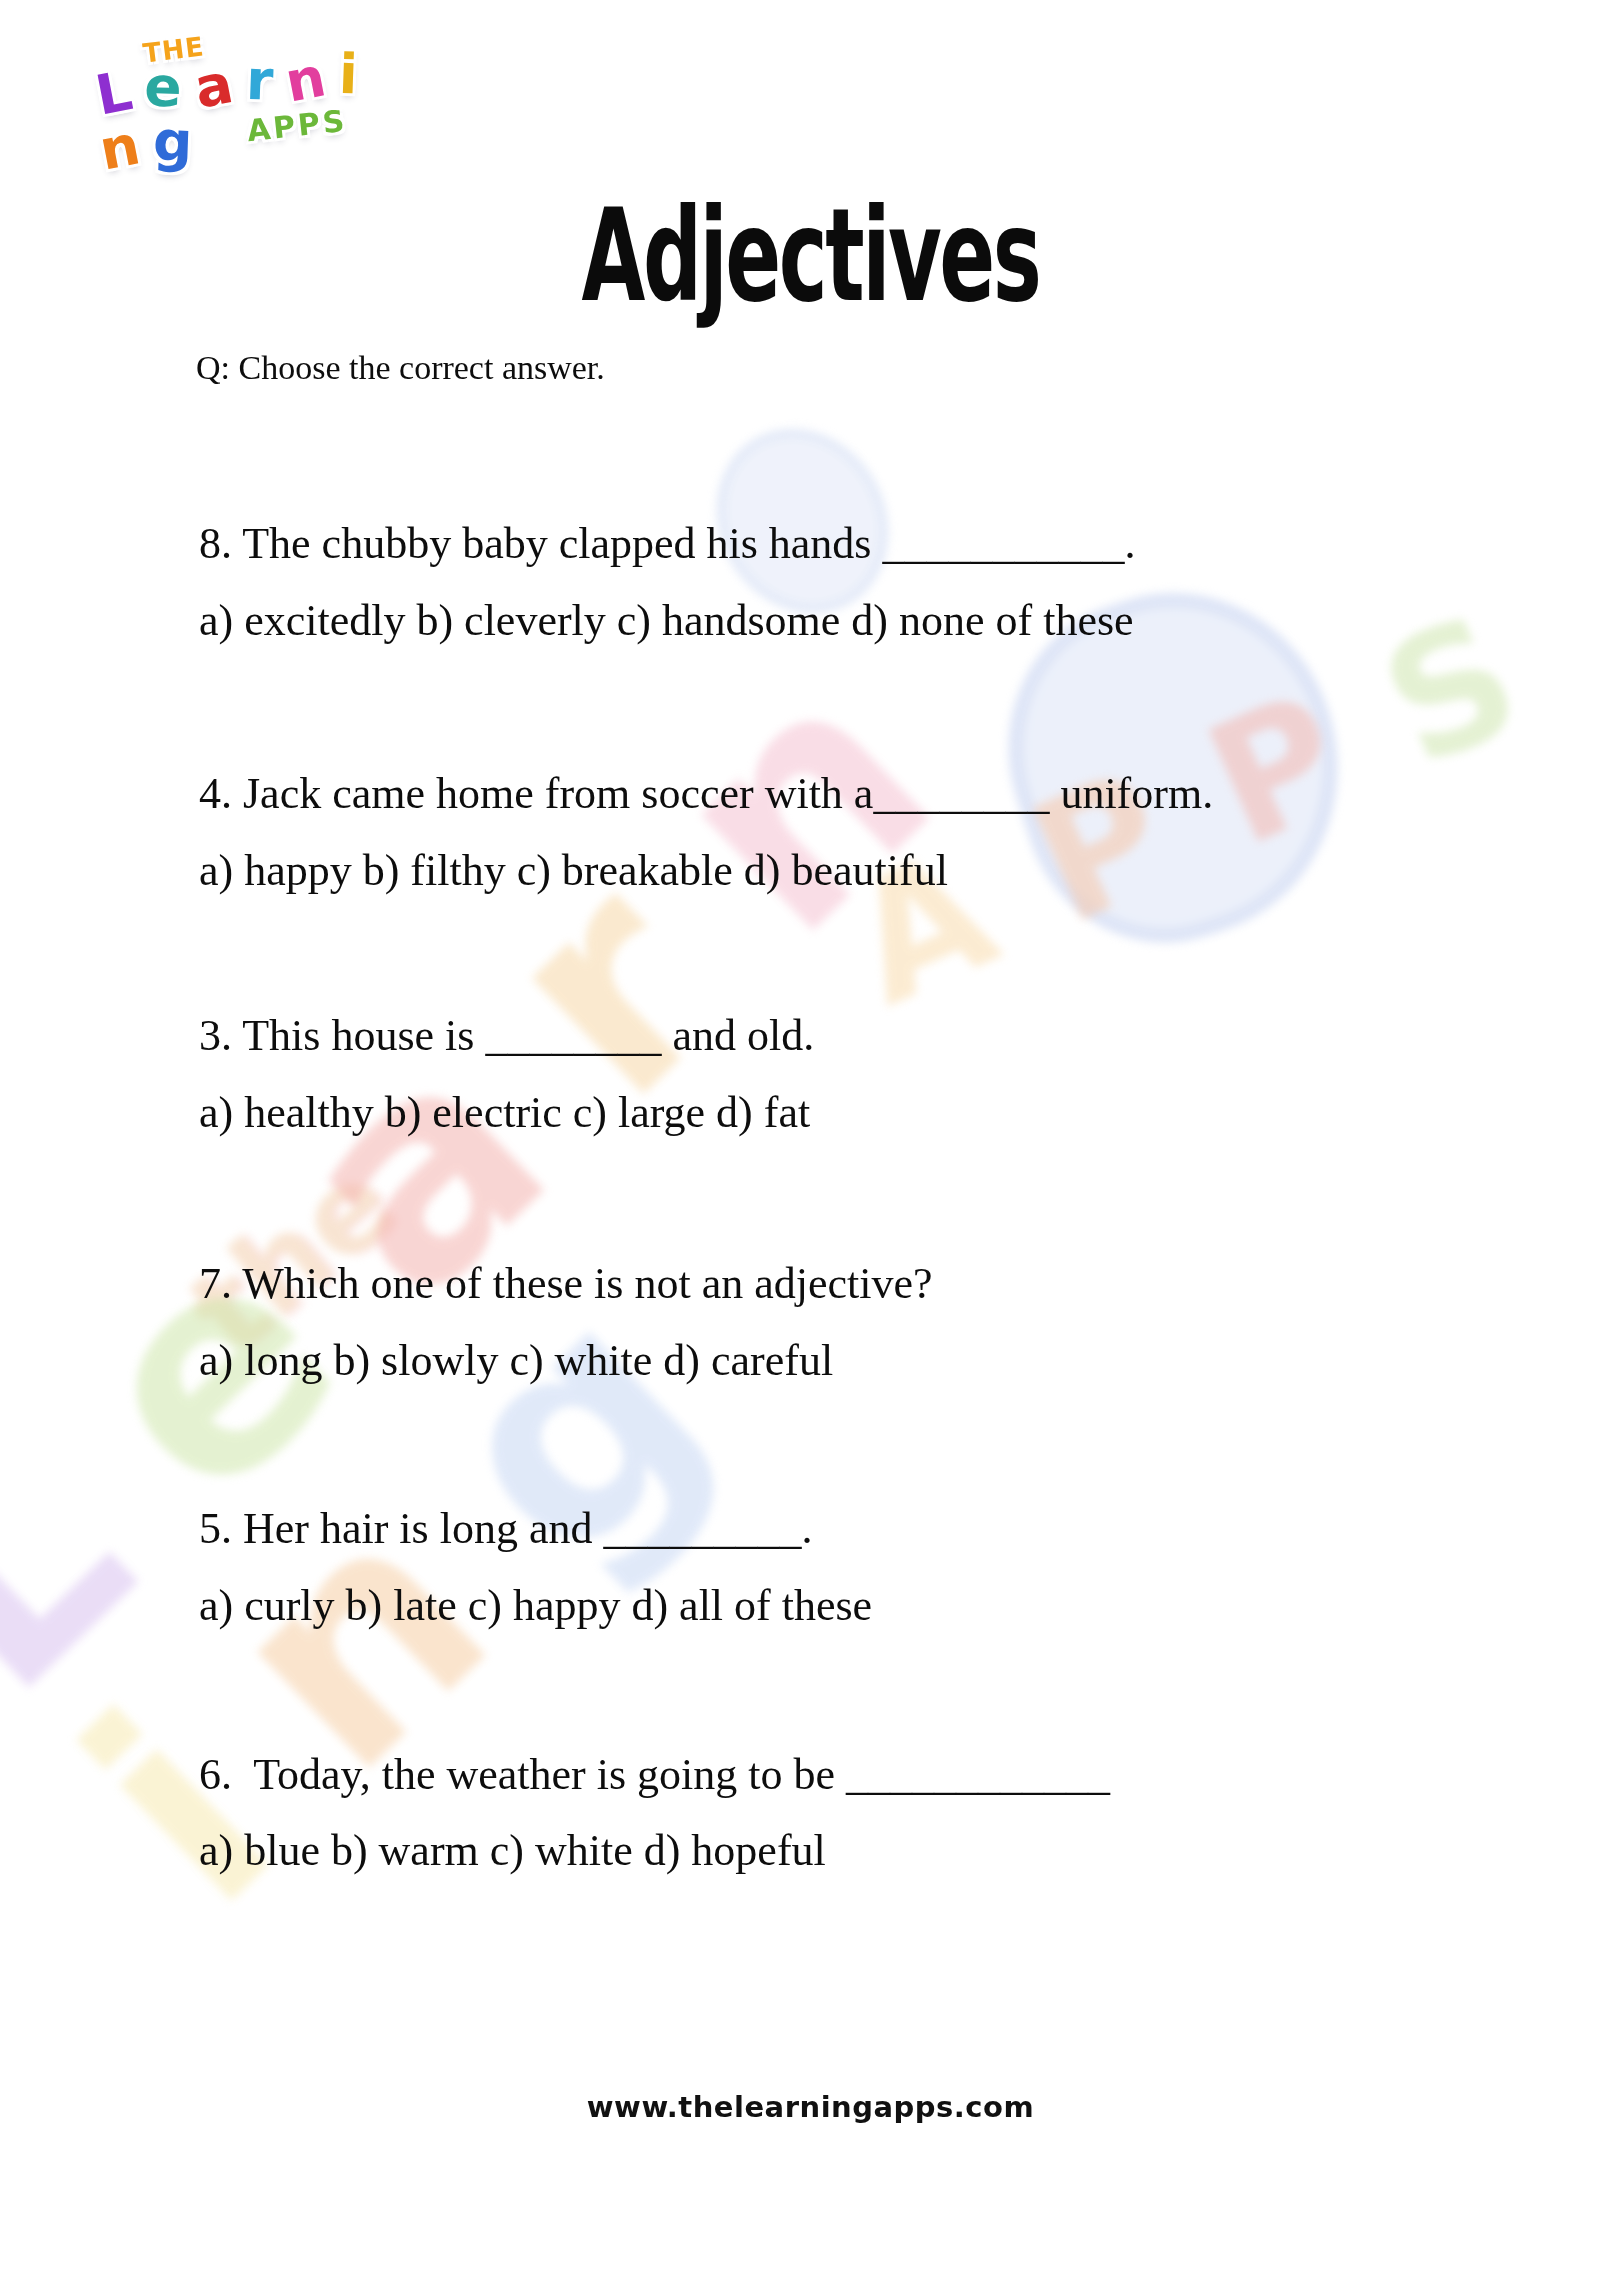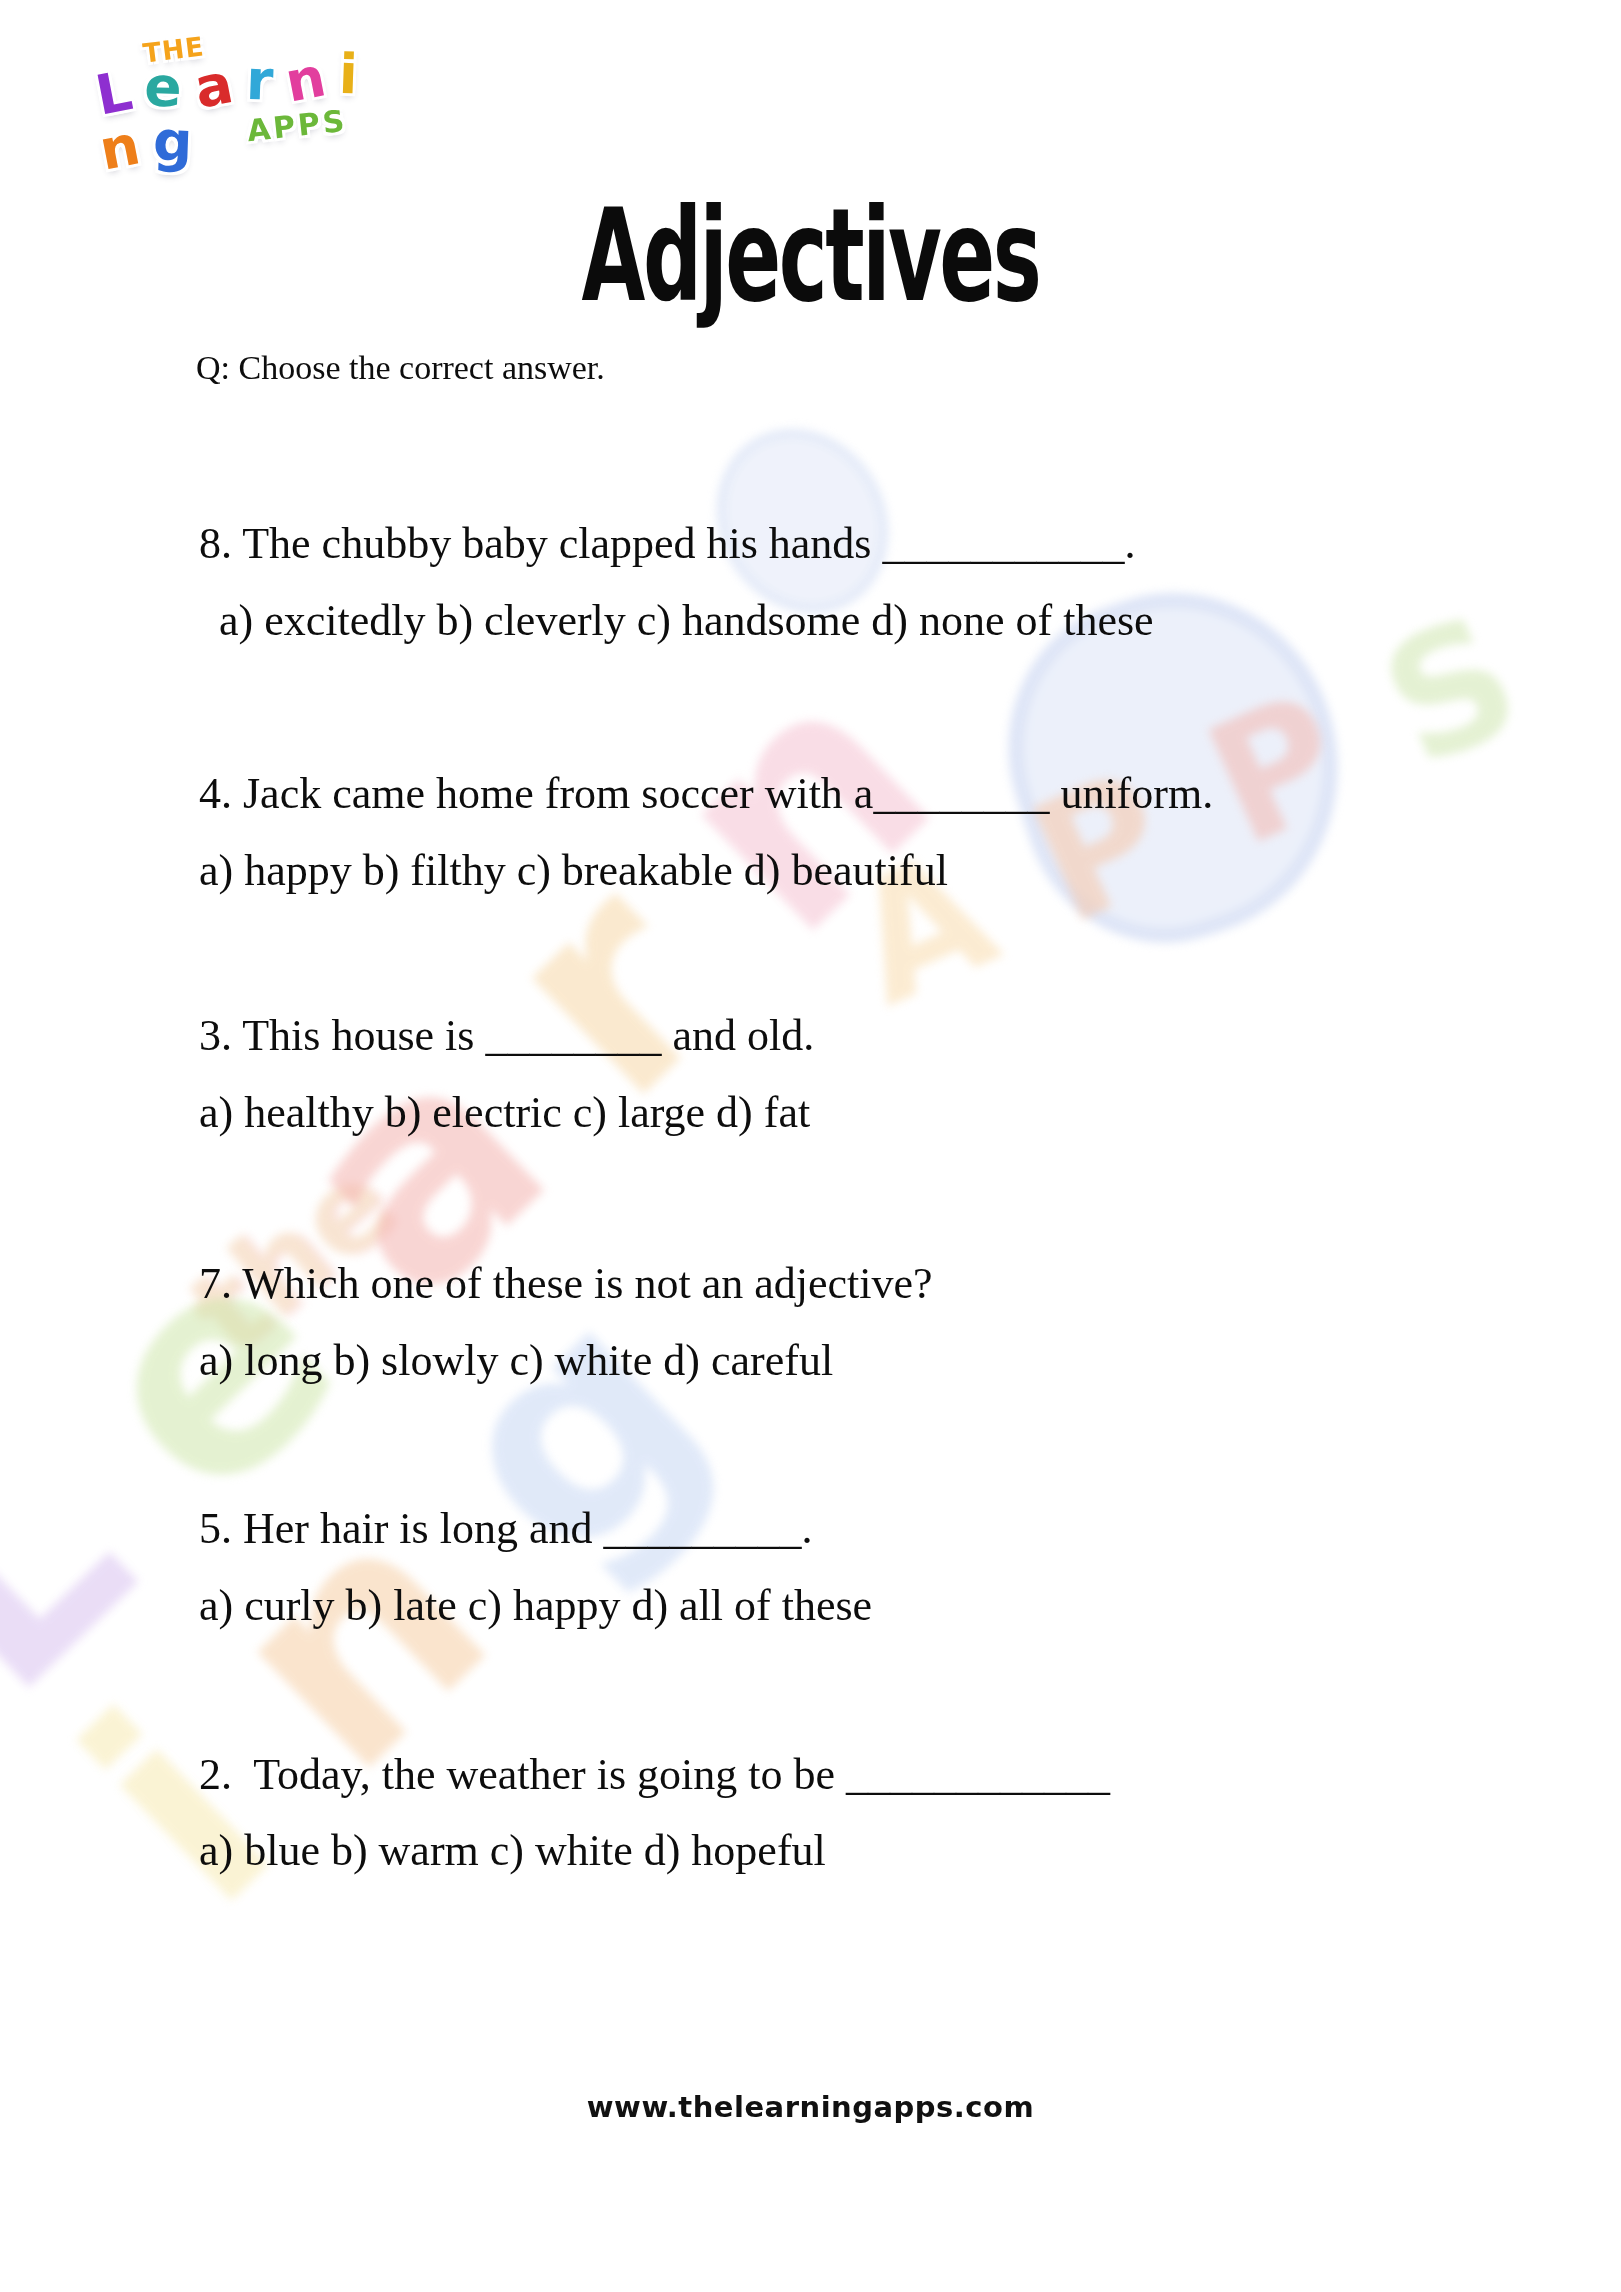--- a/index.html
+++ b/index.html
@@ -49,21 +49,21 @@
   .title{
     position:absolute;left:0;top:180px;width:100%;
     margin:0;text-align:center;
     font-family:"DejaVu Sans",sans-serif;font-weight:bold;
     font-size:129px;letter-spacing:-3.9px;
     transform:scaleX(0.64);
     color:#0b0b0b;
   }
   .prompt{position:absolute;left:196px;top:349px;font-size:34px;white-space:pre;}
   .q{position:absolute;left:199px;font-size:44px;line-height:1;white-space:pre;z-index:2;}
-  .q1l{top:522px;}  .q1o{top:599px;margin-left:20px;}
+  .q1l{top:522px;}  .q1o{top:599px;}
   .q2l{top:772px;}  .q2o{top:849px;text-align:right;}
   .q3l{top:1014px;} .q3o{top:1091px;}
   .q4l{top:1262px;} .q4o{top:1339px;}
   .q5l{top:1507px;} .q5o{top:1584px;}
   .q6l{top:1753px;} .q6o{top:1829px;}
 
   .footer{
     position:absolute;left:0;top:2090px;width:100%;text-align:center;
     font-family:"DejaVu Sans",sans-serif;font-weight:bold;font-size:29px;
     letter-spacing:0.5px;color:#111;
@@ -123,19 +123,19 @@
 
   <div class="q q3l">3. This house is ________ and old.</div>
   <div class="q q3o">a) healthy b) electric c) large d) fat</div>
 
   <div class="q q4l">7. Which one of these is not an adjective?</div>
   <div class="q q4o">a) long b) slowly c) white d) careful</div>
 
   <div class="q q5l">5. Her hair is long and _________.</div>
   <div class="q q5o">a) curly b) late c) happy d) all of these</div>
 
-  <div class="q q6l">2.  Today, the weather is going to be ____________</div>
+  <div class="q q6l">6.  Today, the weather is going to be ____________</div>
   <div class="q q6o">a) blue b) warm c) white d) hopeful</div>
 
   <div class="footer">www.thelearningapps.com</div>
 
 </div>
 
 
 </body></html>

